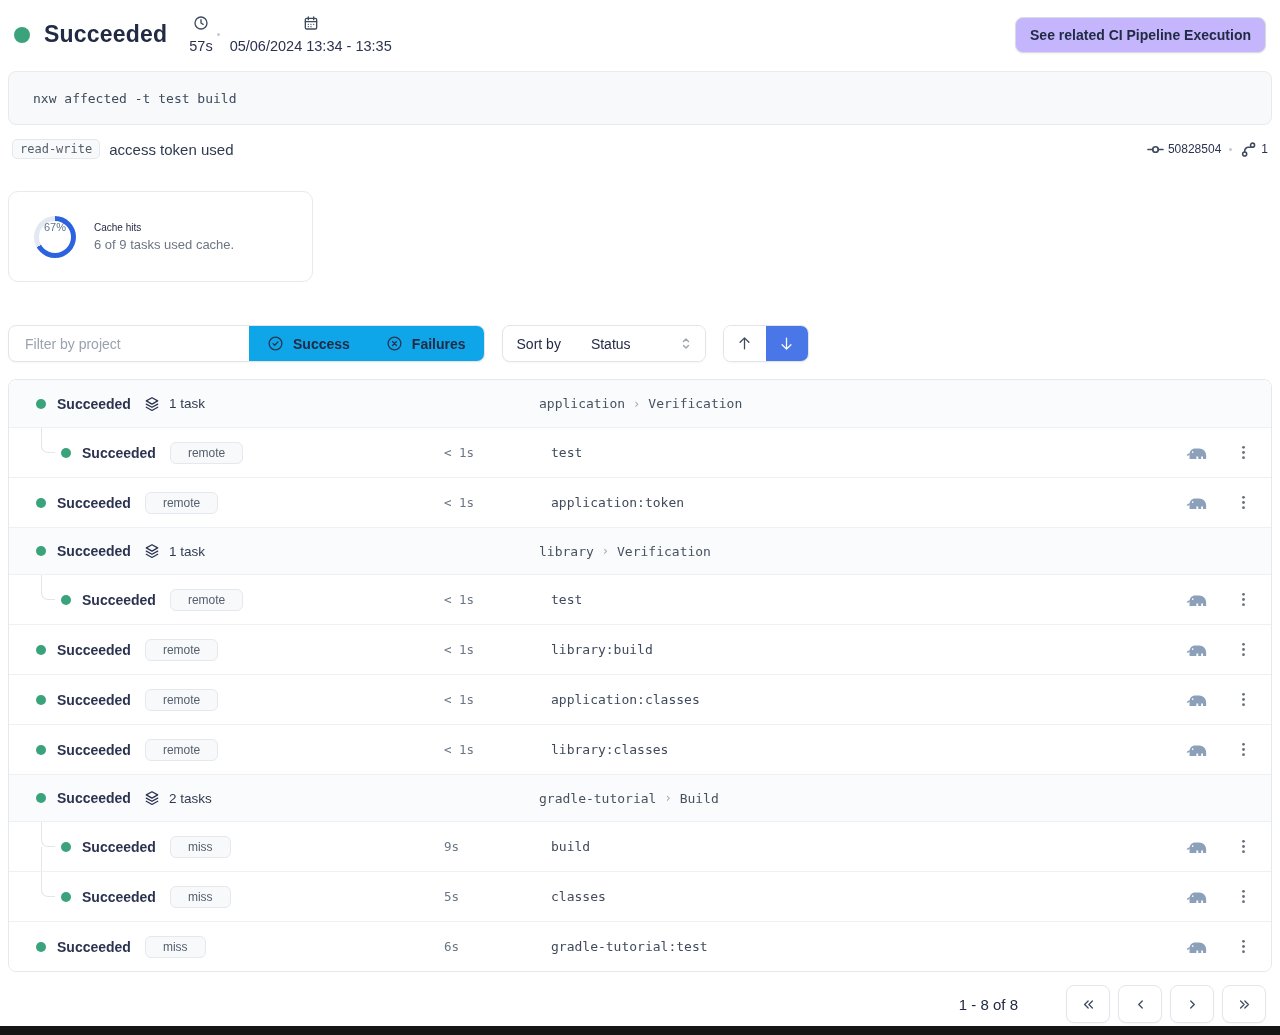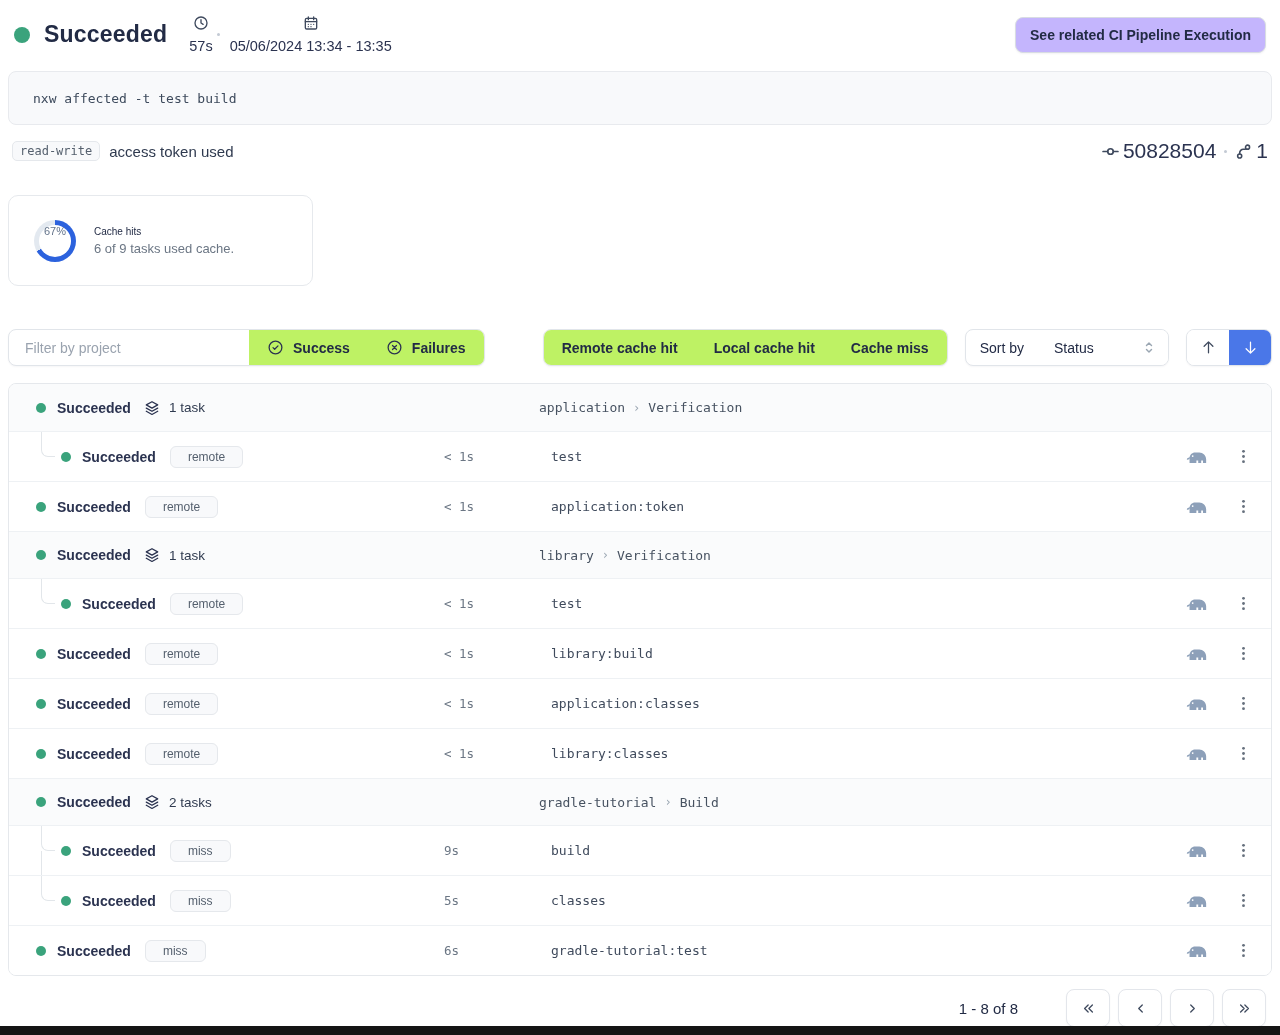--- a/index.html
+++ b/index.html
@@ -32,21 +32,21 @@
     font-size:13px; color:#3d4a5c;
   }
 
   
   .token-row { display:flex; align-items:center; margin-top:14px; padding:0 4px; }
   .token-badge {
     font-family:"DejaVu Sans Mono", monospace; font-size:12px; color:#55606e;
     background:#f8f9fb; border:1px solid #e5e8ec; border-radius:5px; padding:2px 7px;
   }
   .token-text { margin-left:9px; font-size:15px; color:#2f3a4f; }
-  .token-right { margin-left:auto; display:flex; align-items:center; gap:4px; color:#2b3350; font-size:21px; }
+  .token-right { margin-left:auto; display:flex; align-items:center; gap:4px; color:#2b3350; font-size:12px; }
   .token-right svg { display:block; color:#3f4a5e; }
 
   
   .cards { display:flex; gap:15px; margin-top:32px; }
   .card {
     width:305px; height:91px; border:1px solid #e6e9ed; border-radius:10px;
     display:flex; align-items:center; padding-left:25px; background:#fff;
   }
   .card.atomizer { padding-left:38px; }
   .ring { width:42px; height:42px; border-radius:50%; position:relative; flex:none; }
@@ -68,21 +68,21 @@
     box-shadow:0 1px 2px rgba(16,24,40,.04);
     justify-content:space-between;
   }
   .seg-group > * + * { border-left:1px solid #e1e5ea; }
   .filter-input {
     border:none; outline:none; width:240px; padding:0 16px; font-size:14px;
     color:#2b3350; font-family:inherit; background:transparent;
   }
   .filter-input::placeholder { color:#9aa3af; }
   .seg-btn {
-    display:flex; align-items:center; gap:9px; padding:0 18px; background:#bef264;
+    display:flex; align-items:center; gap:9px; padding:0 18px; background:#0ea5e9;
     border:none; font-size:14px; font-weight:700; color:#222b45; cursor:pointer;
     font-family:inherit; white-space:nowrap;
   }
   .seg-btn svg { color:#2b3350; }
   .cache-group { margin-left:auto; }
   .sort-group { margin-left:17px; }
   .sort-label { display:flex; align-items:center; padding:0 14px; font-size:14px; color:#222b45; font-weight:500; }
   .sort-select {
     display:flex; align-items:center; padding:0 12px 0 16px; width:130px; font-size:14px;
     color:#222b45; font-weight:500; cursor:pointer; justify-content:space-between; background:#fff; border:none; font-family:inherit;
@@ -204,25 +204,20 @@
       </button>
       <button class="seg-btn">
         <svg width="17" height="17" viewBox="0 0 24 24" fill="none" stroke="currentColor" stroke-width="1.8" stroke-linecap="round">
             <circle cx="12" cy="12" r="9"></circle>
             <path d="M9.2 9.2l5.6 5.6M14.8 9.2l-5.6 5.6"></path>
           </svg>
         <span>Failures</span>
       </button>
     </div>
 
-    <div class="seg-group cache-group">
-      <button class="seg-btn">Remote cache hit</button>
-      <button class="seg-btn">Local cache hit</button>
-      <button class="seg-btn">Cache miss</button>
-    </div>
 
     <div class="seg-group sort-group">
       <span class="sort-label">Sort by</span>
       <button class="sort-select">
         <span>Status</span>
         <svg width="14" height="15" viewBox="0 0 16 18" fill="none" stroke="currentColor" stroke-width="1.7" stroke-linecap="round" stroke-linejoin="round">
             <path d="M5 6.5 8 3.5l3 3"></path>
             <path d="M5 11.5l3 3 3-3"></path>
           </svg>
       </button>

